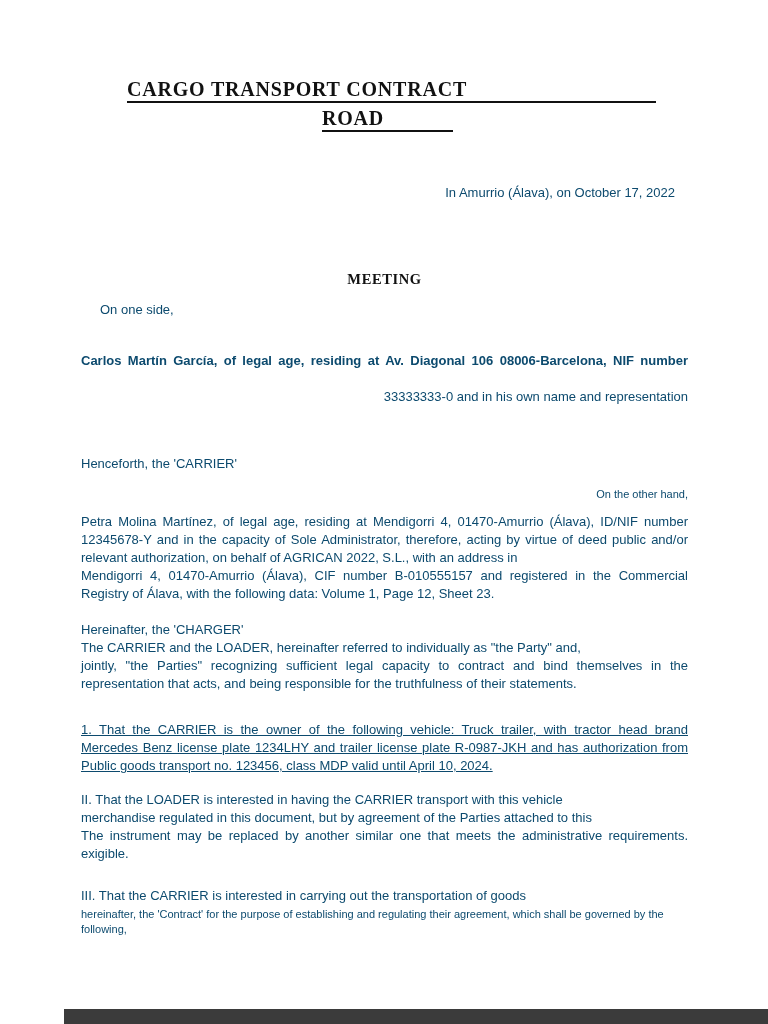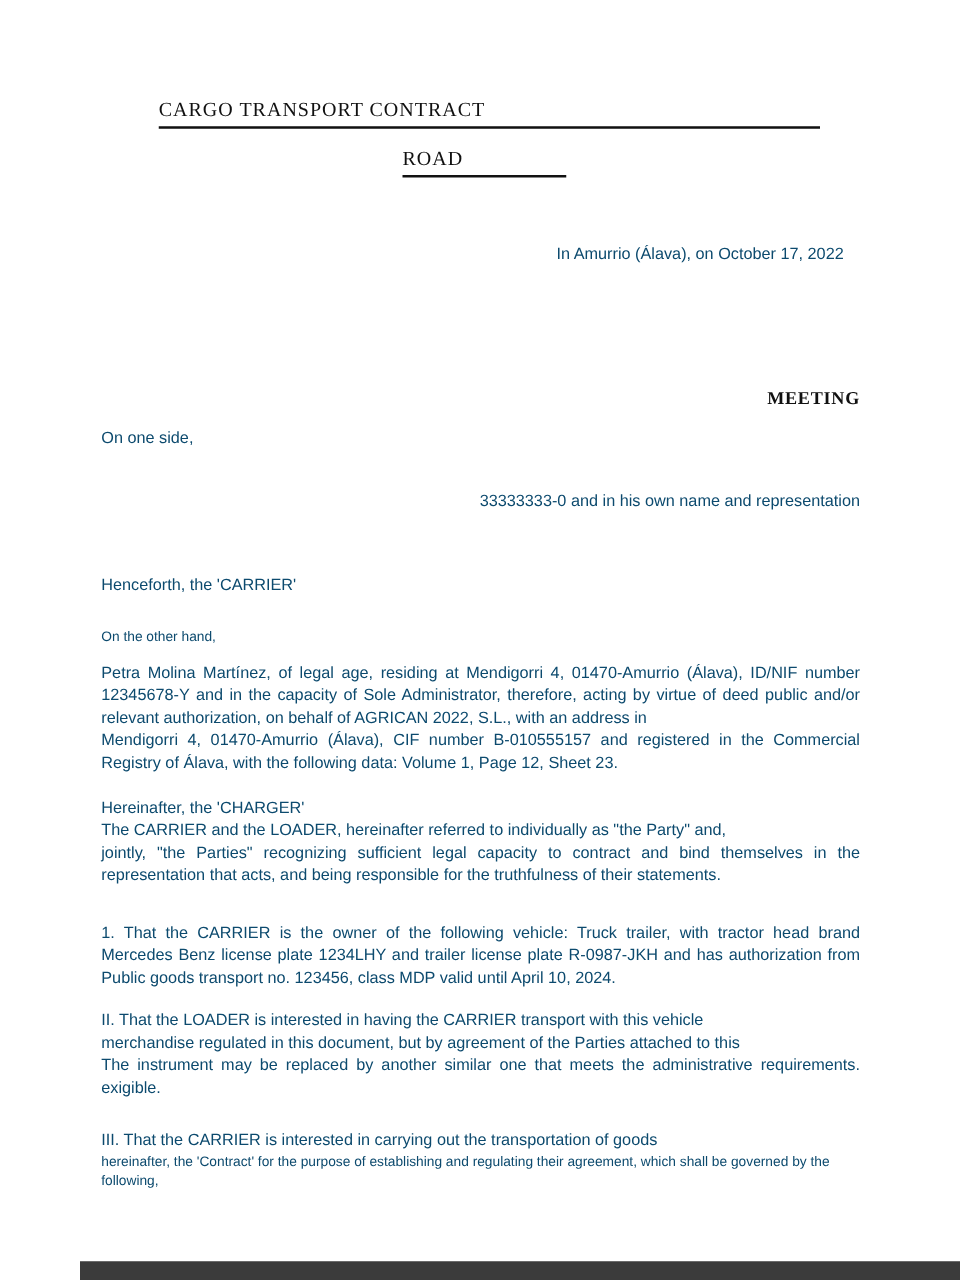--- a/index.html
+++ b/index.html
@@ -22,30 +22,30 @@
     color: #161616;
   }
   .content {
     padding: 0 80px 0 81px;
   }
 
   
   .title-block { margin-top: 78px; }
   .title-line {
     font-family: "Liberation Serif", serif;
-    font-weight: normal;
-    font-size: 16px;
+    font-weight: bold;
+    font-size: 20px;
     line-height: 22px;
     letter-spacing: 0.8px;
     color: #111;
     border-bottom: 2px solid #111;
     padding-bottom: 1px;
   }
   .title-line-1 { margin-left: 46px; width: 529px; }
-  .title-line-2 { margin-left: 241px; width: 131px; margin-top: 14px; }
+  .title-line-2 { margin-left: 241px; width: 131px; margin-top: 4px; }
 
   
   .p {
     font-size: 13px;
     line-height: 18px;
     margin: 0;
     text-align: justify;
     white-space: pre-line;
     color: #0c4a6e;
   }
@@ -63,31 +63,31 @@
   .section-heading {
     font-family: "Liberation Serif", serif;
     font-weight: bold;
     font-size: 14.5px;
     line-height: 18px;
     letter-spacing: 0.6px;
     text-align: center;
     margin: 0;
     color: #111;
   }
-  .h-meeting { margin-top: 98px; text-align: right; }
+  .h-meeting { margin-top: 68px; }
   .h-expose  { margin-top: 25px; }
 
-  .mt-on-one-side { margin-top: 13px; }
+  .mt-on-one-side { margin-top: 13px; margin-left: 19px; }
   .mt-carlos      { margin-top: 15px; }
   .mt-henceforth  { margin-top: 31px; }
-  .mt-otherhand   { margin-top: 26px; }
+  .mt-otherhand   { margin-top: 14px; text-align: right; }
   .mt-petra       { margin-top: 11px; }
   .mt-hereinafter { margin-top: 18px; }
   .mt-parties     { }
-  .mt-c1          { margin-top: 28px; }
+  .mt-c1          { margin-top: 28px; text-decoration: underline; }
   .mt-c2          { margin-top: 16px; }
   .mt-c3          { margin-top: 24px; }
   .mt-c4          { margin-top: 12px; }
   .mt-c4note      { margin-top: 2px; }
 
   .bold-justified-line {
     display: block;
     font-weight: bold;
     text-align: justify;
     text-align-last: justify;
@@ -120,20 +120,21 @@
         </div>
       </div>
 
       <p class="p dateline">In Amurrio (Álava), on October 17, 2022</p>
 
       <h3 class="section-heading h-meeting">MEETING</h3>
 
       <p class="p left mt-on-one-side">On one side,</p>
 
       <p class="p mt-carlos">
+        <span class="bold-justified-line">Carlos Martín García, of legal age, residing at Av. Diagonal 106 08006-Barcelona, NIF number</span>
         <span class="plain-line">33333333-0 and in his own name and representation</span>
       </p>
 
       <p class="p left mt-henceforth">Henceforth, the 'CARRIER'</p>
 
       <p class="p left small mt-otherhand">On the other hand,</p>
 
       <p class="p mt-petra">Petra Molina Martínez, of legal age, residing at Mendigorri 4, 01470-Amurrio (Álava), ID/NIF number 12345678-Y and in the capacity of Sole Administrator, therefore, acting by virtue of deed public and/or relevant authorization, on behalf of AGRICAN 2022, S.L., with an address in
 Mendigorri 4, 01470-Amurrio (Álava), CIF number B-010555157 and registered in the Commercial Registry of Álava, with the following data: Volume 1, Page 12, Sheet 23.</p>
 

